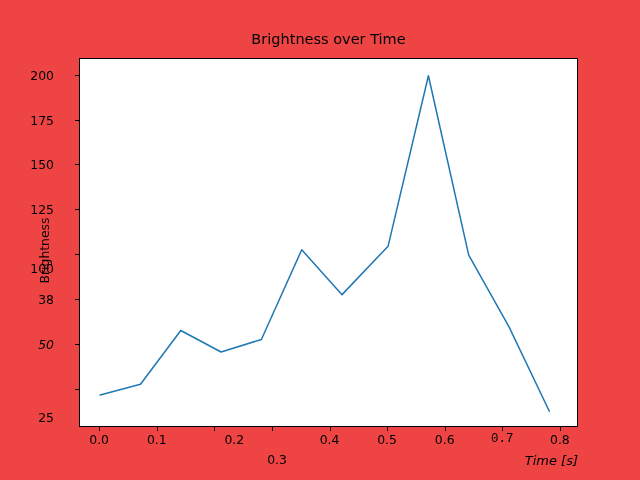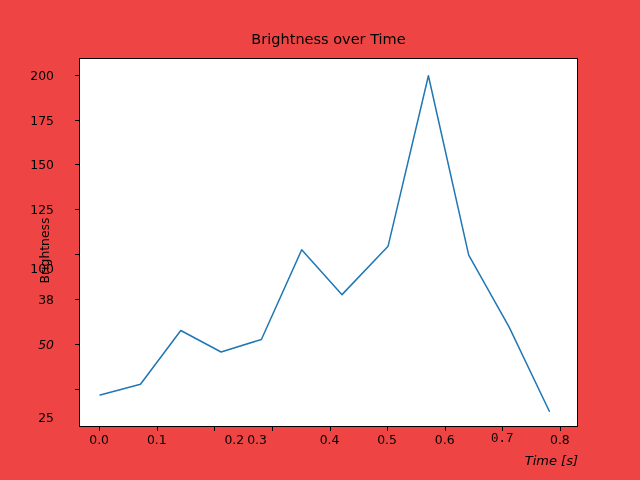--- a/index.html
+++ b/index.html
@@ -129,21 +129,21 @@
       <div class="ytick-mark" style="top: 254px;"></div>
       <div class="ytick-mark" style="top: 209px;"></div>
       <div class="ytick-mark" style="top: 164px;"></div>
       <div class="ytick-mark" style="top: 120px;"></div>
       <div class="ytick-mark" style="top: 75px;"></div>
     </div>
   <div id="xtick-labels">
       <div class="xtick-label" style="left: 99.1558px;">0.0</div>
       <div class="xtick-label" style="left: 156.744px;">0.1</div>
       <div class="xtick-label" style="left: 214.332px; margin-left: 20px;">0.2</div>
-      <div class="xtick-label" style="left: 257px;">0.3</div>
+      <div class="xtick-label" style="left: 277px; margin-top: 20px;">0.3</div>
       <div class="xtick-label" style="left: 329.508px;">0.4</div>
       <div class="xtick-label" style="left: 387.096px;">0.5</div>
       <div class="xtick-label" style="left: 444.684px;">0.6</div>
       <div class="xtick-label" style="left: 502.272px; font-family: Liberation Mono, monospace;">0.7</div>
       <div class="xtick-label" style="left: 559.86px;">0.8</div>
     </div>
   <div id="xtick-marks">
       <div class="xtick-mark" style="left: 99px;"></div>
       <div class="xtick-mark" style="left: 157px;"></div>
       <div class="xtick-mark" style="left: 214px;"></div>

